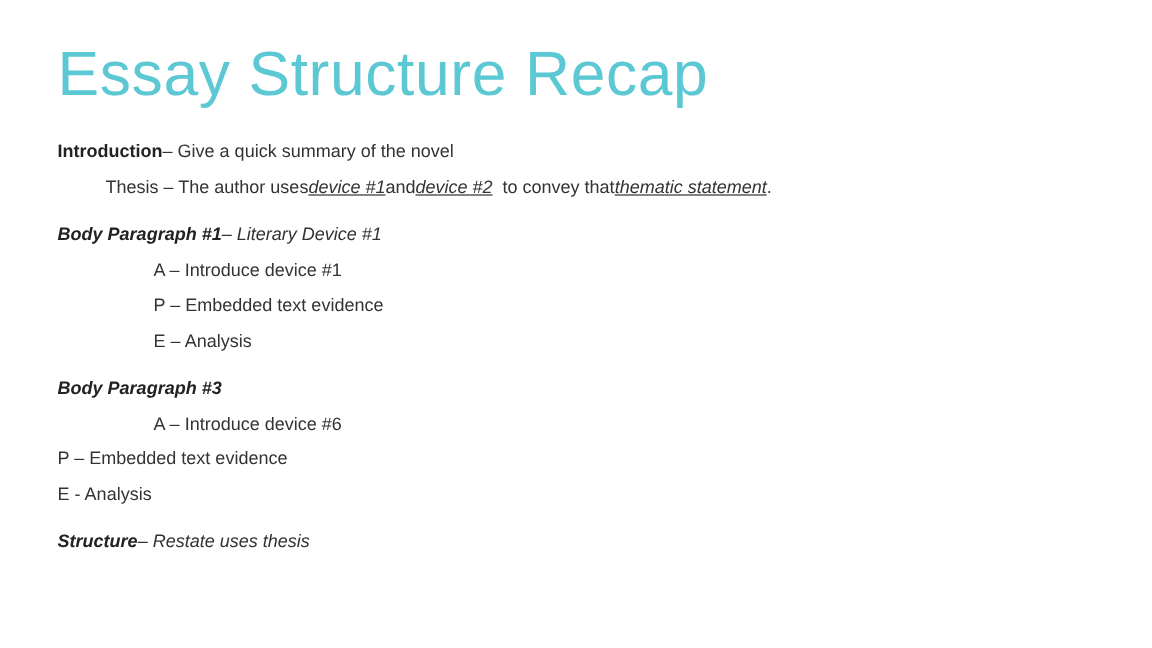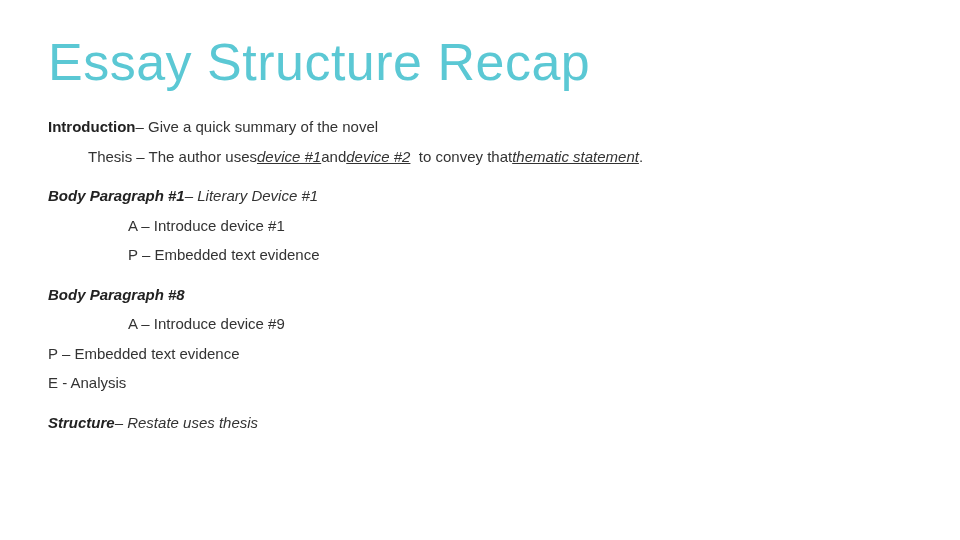--- a/index.html
+++ b/index.html
@@ -98,27 +98,30 @@
     </div>
 
     <div class="line indent-2 sub-line">
       <span>A – Introduce device #1</span>
     </div>
 
     <div class="line indent-2 sub-line">
       <span>P – Embedded text evidence</span>
     </div>
 
+    <div class="line indent-2 sub-line">
+      <span>E – Analysis</span>
+    </div>
 
     <div class="line section-gap-lg">
-      <span class="bold">Body Paragraph #8</span>
+      <span class="bold">Body Paragraph #3</span>
     </div>
 
     <div class="line indent-2 sub-line">
-      <span>A – Introduce device #9</span>
+      <span>A – Introduce device #6</span>
     </div>
 
     <div class="line sub-line">
       <span>P – Embedded text evidence</span>
     </div>
 
     <div class="line sub-line">
       <span>E - Analysis</span>
     </div>
 

